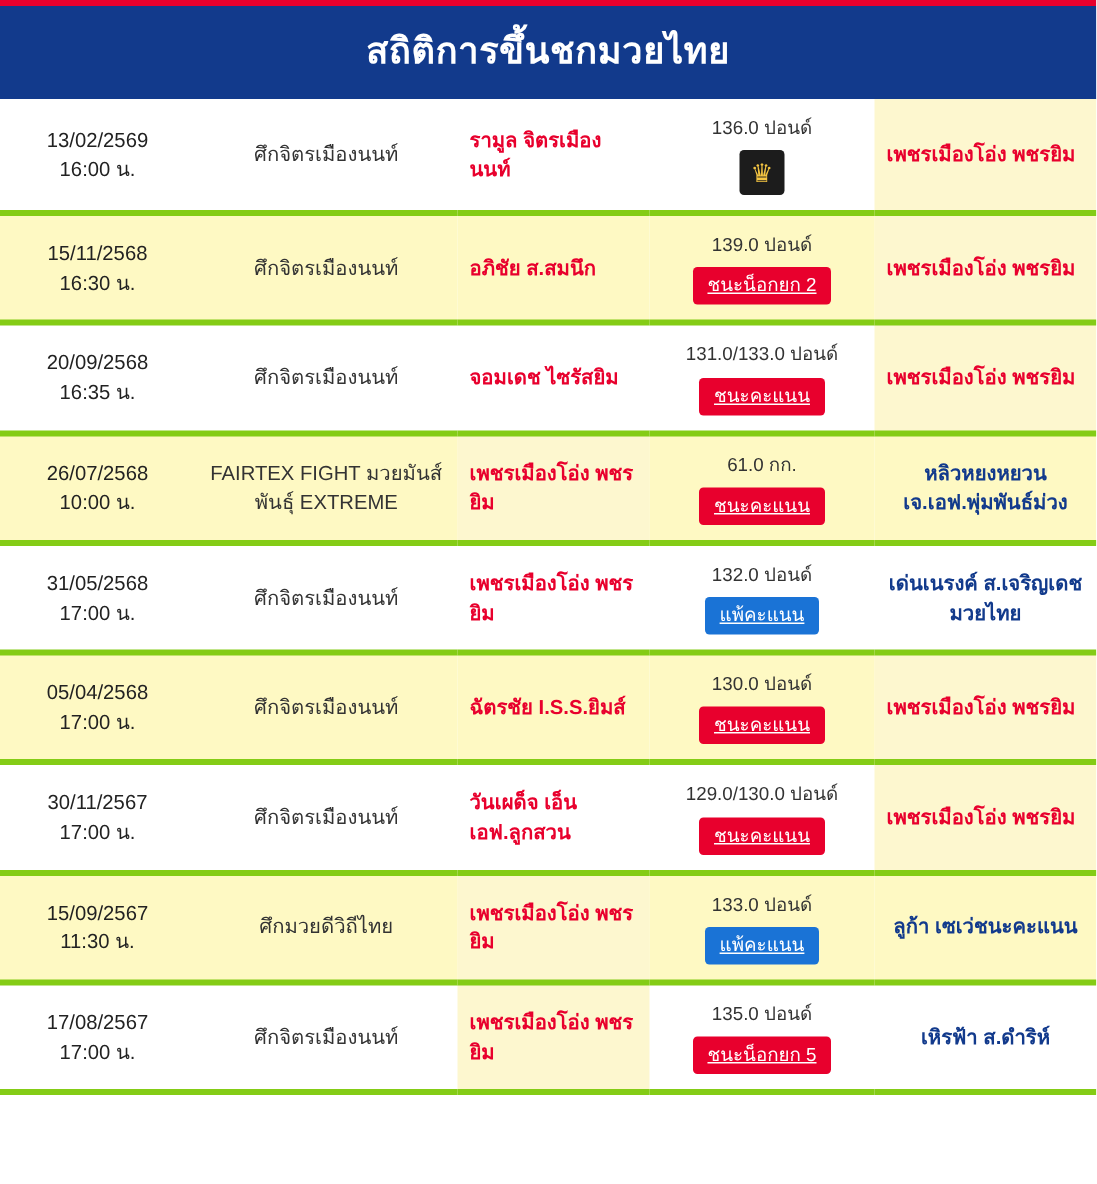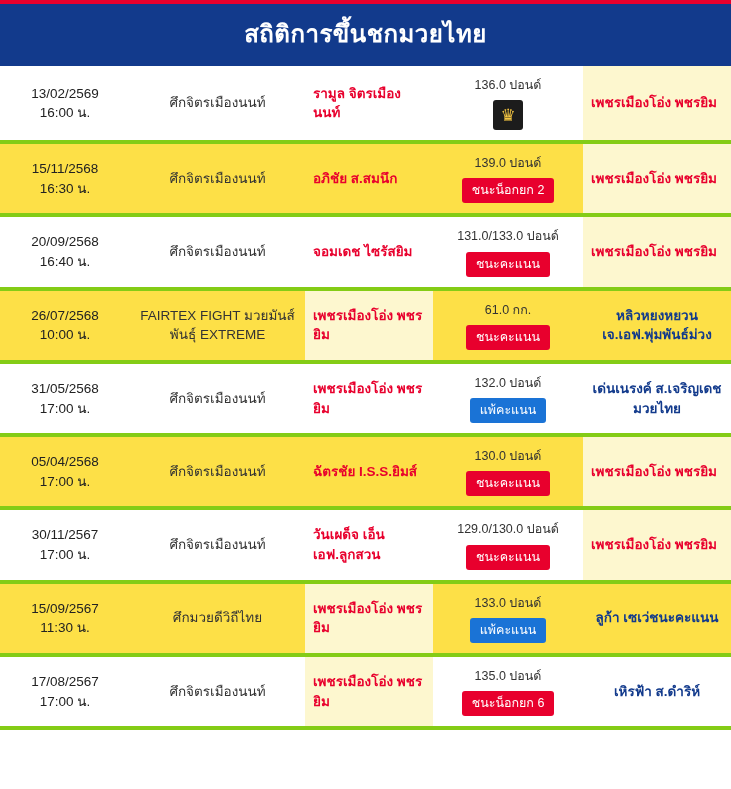--- a/index.html
+++ b/index.html
@@ -42,21 +42,21 @@
   table.stats tr {
     border-bottom: 4px solid #84cc16;
   }
   table.stats td {
     vertical-align: middle;
     padding: 10px 8px;
     font-size: 13.5px;
     line-height: 1.45;
   }
   .row-odd { background: #ffffff; }
-  .row-even { background: #fde047; }
+  .row-even { background: #fef9c3; }
 
   .col-date {
     width: 130px;
     text-align: center;
     color: #222222;
   }
   .col-event {
     width: 175px;
     text-align: center;
     color: #333333;
@@ -88,20 +88,21 @@
     margin-bottom: 6px;
     white-space: nowrap;
   }
   .badge {
     display: inline-block;
     color: #ffffff;
     font-size: 12.5px;
     padding: 3px 10px 4px 10px;
     border-radius: 3px;
     white-space: nowrap;
+    text-decoration: underline;
   }
   .badge-win { background: #e8002d; }
   .badge-lose { background: #1a73d6; }
   .crown-badge {
     display: inline-flex;
     align-items: center;
     justify-content: center;
     width: 30px;
     height: 30px;
     background: #1c1c1c;
@@ -136,21 +137,21 @@
             <span class="date-line">16:30 น.</span>
           </td>
           <td class="col-event">ศึกจิตรเมืองนนท์</td>
           <td class="col-fighter-a name-red">อภิชัย ส.สมนึก</td>
           <td class="col-mid"><span class="weight">139.0 ปอนด์</span><span class="badge badge-win">ชนะน็อกยก 2</span></td>
           <td class="col-fighter-b name-red hl">เพชรเมืองโอ่ง พชรยิม</td>
         </tr>
         <tr class="row-odd">
           <td class="col-date">
             <span class="date-line">20/09/2568</span>
-            <span class="date-line">16:40 น.</span>
+            <span class="date-line">16:35 น.</span>
           </td>
           <td class="col-event">ศึกจิตรเมืองนนท์</td>
           <td class="col-fighter-a name-red">จอมเดช ไซรัสยิม</td>
           <td class="col-mid"><span class="weight">131.0/133.0 ปอนด์</span><span class="badge badge-win">ชนะคะแนน</span></td>
           <td class="col-fighter-b name-red hl">เพชรเมืองโอ่ง พชรยิม</td>
         </tr>
         <tr class="row-even">
           <td class="col-date">
             <span class="date-line">26/07/2568</span>
             <span class="date-line">10:00 น.</span>
@@ -200,18 +201,18 @@
           <td class="col-mid"><span class="weight">133.0 ปอนด์</span><span class="badge badge-lose">แพ้คะแนน</span></td>
           <td class="col-fighter-b name-blue">ลูก้า เซเว่ชนะคะแนน</td>
         </tr>
         <tr class="row-odd">
           <td class="col-date">
             <span class="date-line">17/08/2567</span>
             <span class="date-line">17:00 น.</span>
           </td>
           <td class="col-event">ศึกจิตรเมืองนนท์</td>
           <td class="col-fighter-a name-red hl">เพชรเมืองโอ่ง พชรยิม</td>
-          <td class="col-mid"><span class="weight">135.0 ปอนด์</span><span class="badge badge-win">ชนะน็อกยก 6</span></td>
+          <td class="col-mid"><span class="weight">135.0 ปอนด์</span><span class="badge badge-win">ชนะน็อกยก 5</span></td>
           <td class="col-fighter-b name-blue">เหิรฟ้า ส.ดำริห์</td>
         </tr>
       </tbody>
   </table>
 </div>
 
 </body></html>

